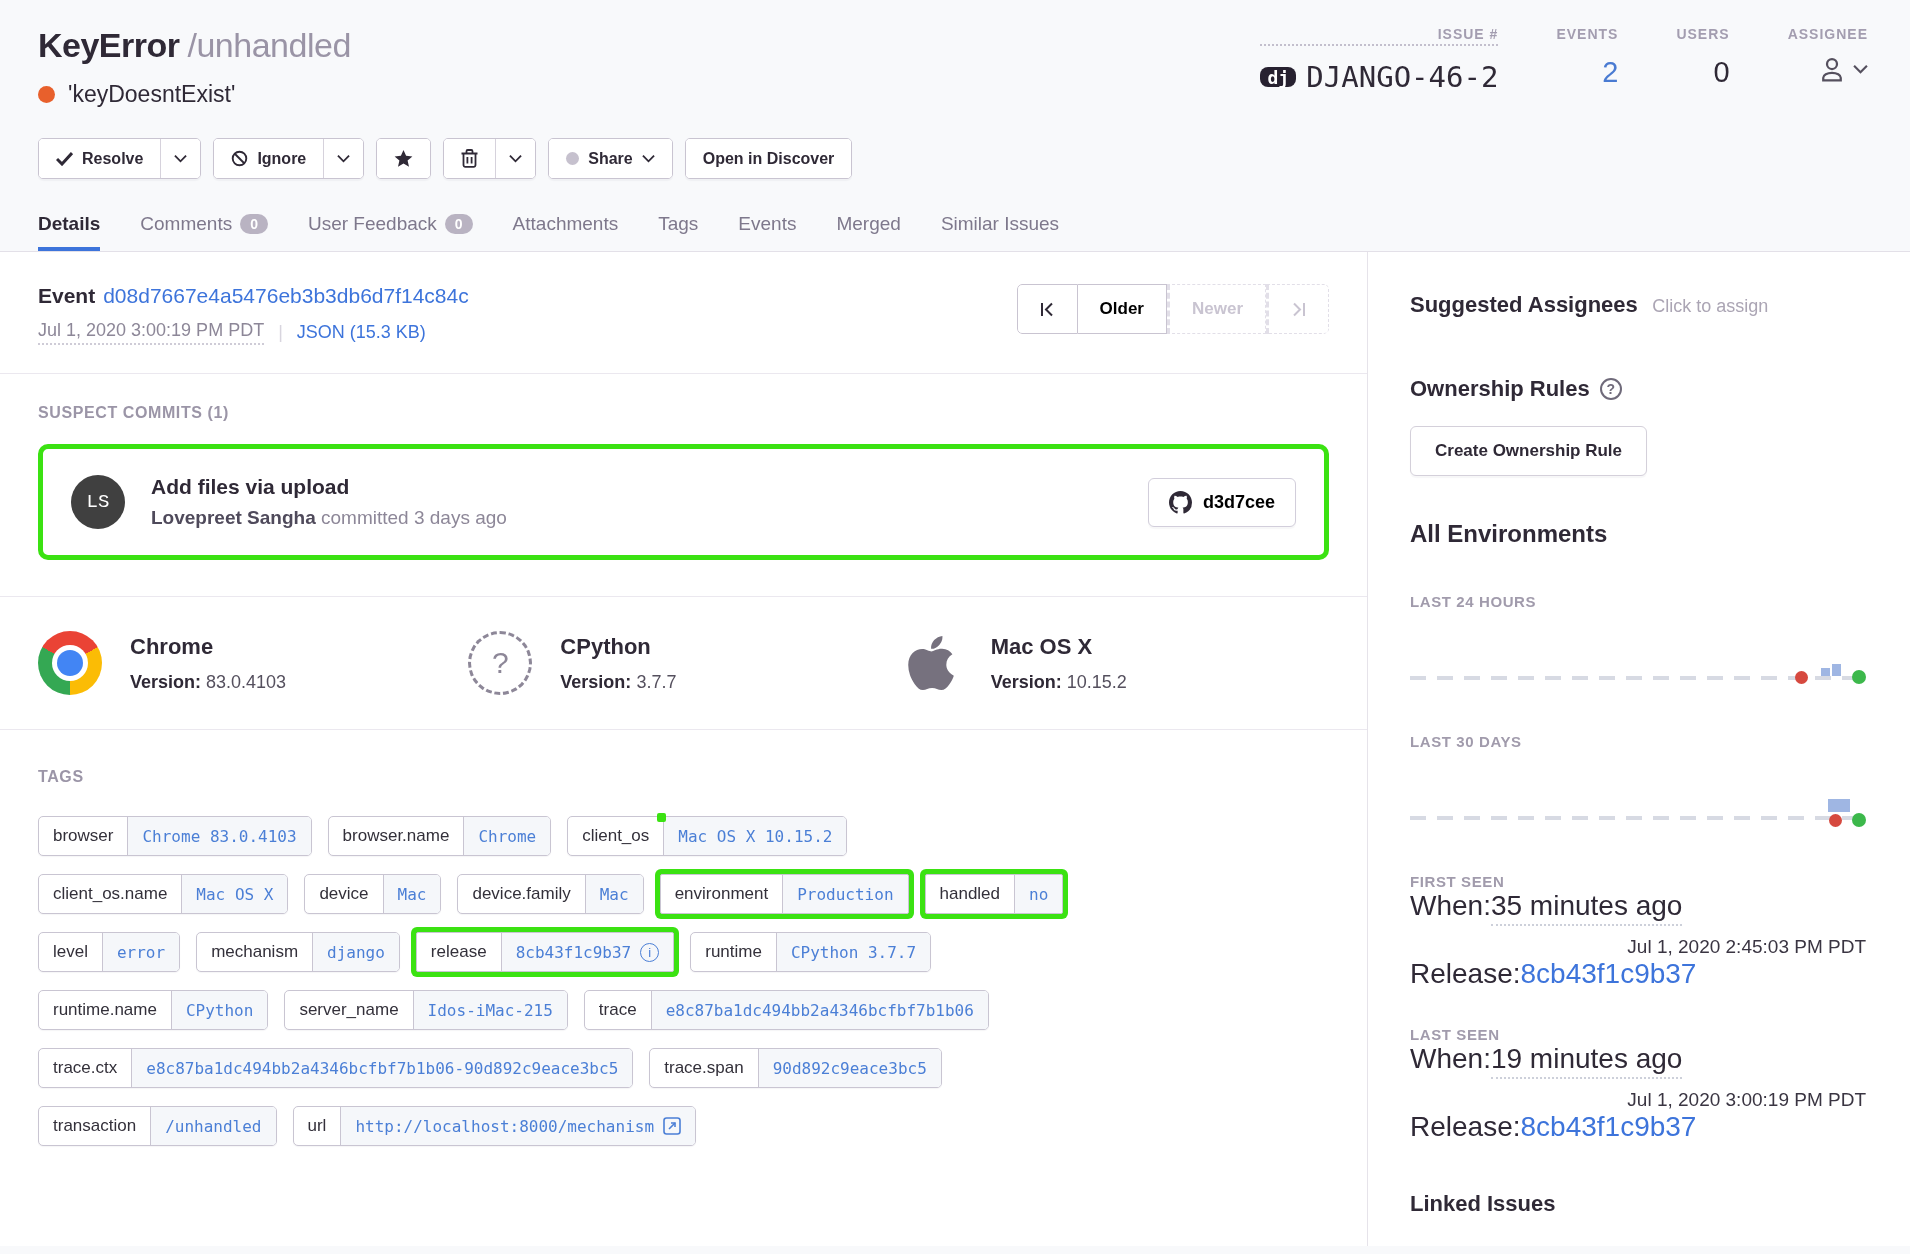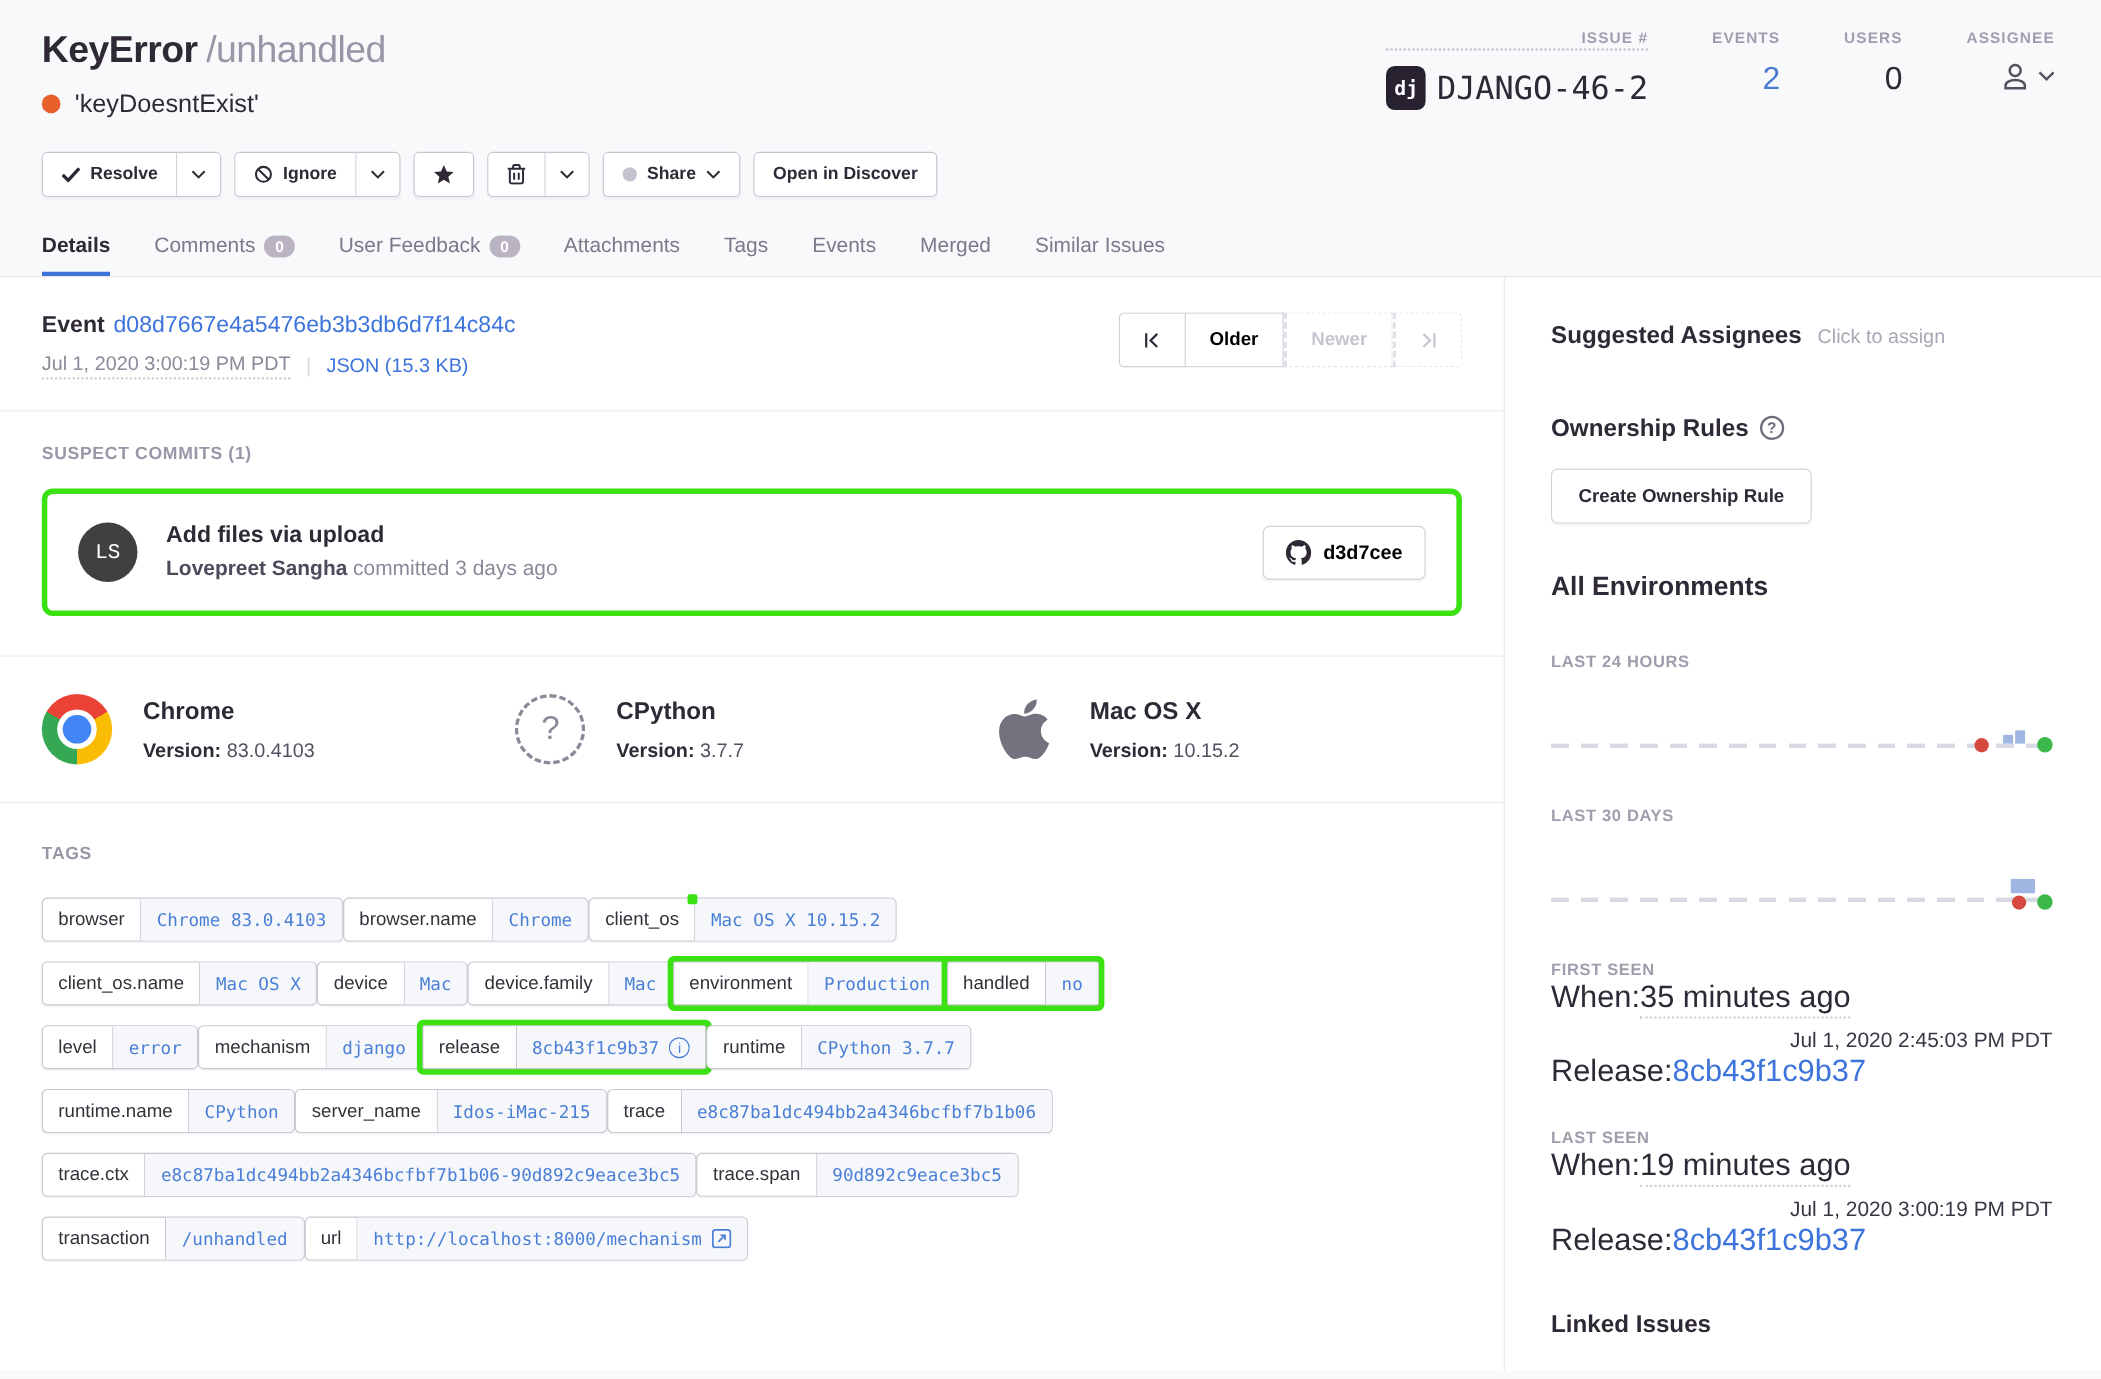--- a/index.html
+++ b/index.html
@@ -15,21 +15,21 @@
   .title-line .culprit { color:#9a94a6; font-weight:normal; margin-left:8px; }
   .msg-line { margin-top:16px; display:flex; align-items:center; font-size:23px; }
   .err-dot { width:17px; height:17px; border-radius:50%; background:#e8602c; margin-right:13px; flex:0 0 auto; }
   .stats { margin-left:auto; display:flex; gap:58px; padding-right:4px; }
   .stat { text-align:right; }
   .stat .lbl { font-size:14px; font-weight:bold; color:#a39db0; letter-spacing:1px; }
   .stat .lbl.dotted { border-bottom:2px dotted #c3bfcd; padding-bottom:2px; }
   .stat .val { margin-top:14px; font-size:29px; }
   .stat .val.blue { color:#4a7bd2; }
   .issue-id { display:flex; align-items:center; gap:10px; font-family:"DejaVu Sans Mono", monospace; font-size:25px; }
-  .dj-icon { width:36px; height:40px; background:#272130; color:#fff; border-radius:8px;
+  .dj-icon { width:36px; height:20px; background:#272130; color:#fff; border-radius:8px;
              display:flex; align-items:center; justify-content:center; font-size:18px; font-weight:bold; }
   .assignee-val { display:flex; align-items:center; justify-content:flex-end; gap:6px; margin-top:12px; }
   .assignee-val svg { display:block; }
   
   .actions { display:flex; gap:12px; margin-top:30px; }
   .btn-group { display:inline-flex; background:#fff; border:1px solid #c9c4d1; border-radius:5px;
                box-shadow:0 2px 1px rgba(60,50,80,0.04); overflow:hidden; align-items:stretch; }
   .btn { display:flex; align-items:center; gap:9px; padding:10px 17px; font-size:16px; font-weight:bold;
          color:#2f2936; cursor:pointer; background:#fff; border:none; }
   .btn + .btn { border-left:1px solid #d6d2dc; }
@@ -82,21 +82,21 @@
   .chrome-icon { width:64px; height:64px; border-radius:50%; position:relative; flex:0 0 auto;
     background:conic-gradient(#ea4335 0 60deg,#fbbc05 60deg 180deg,#34a853 180deg 300deg,#ea4335 300deg 360deg); }
   .chrome-icon::before { content:""; position:absolute; inset:14px; background:#fff; border-radius:50%; }
   .chrome-icon::after  { content:""; position:absolute; inset:19px; background:#4285f4; border-radius:50%; }
   .q-icon { width:64px; height:64px; border-radius:50%; border:3px dashed #8d8798; color:#8d8798;
             display:flex; align-items:center; justify-content:center; font-size:30px; flex:0 0 auto; }
   .apple-icon { width:64px; height:64px; display:flex; align-items:center; justify-content:center; flex:0 0 auto; }
   
   .tags { padding:38px 38px 30px; }
   .tag-rows { margin-top:30px; }
-  .tag-row { display:flex; margin-bottom:18px; flex-wrap:wrap; }
+  .tag-row { display:flex; gap:16px; margin-bottom:18px; flex-wrap:wrap; }
   .pill { display:inline-flex; position:relative; border:1px solid #c9c5d2; border-radius:5px; background:#fff;
           overflow:visible; box-shadow:0 1px 1px rgba(60,50,80,0.05); align-items:stretch; }
   .pill .k { padding:9px 14px; font-size:17px; color:#33303a; display:flex; align-items:center; }
   .pill .v { padding:9px 14px; border-left:1px solid #c9c5d2; background:#f5f7fa; color:#4b7fd6;
              font-family:"DejaVu Sans Mono", monospace; font-size:16px; border-radius:0 4px 4px 0;
              display:flex; align-items:center; gap:9px; }
   .pill.hl { box-shadow:0 0 0 5px #3be212; border-radius:2px; }
   .new-dot { position:absolute; top:-4px; left:32%; width:9px; height:9px; background:#3be212; border-radius:2px; }
   .info-i { width:19px; height:19px; border:1.5px solid #4b7fd6; border-radius:50%; font-size:13px;
             display:inline-flex; align-items:center; justify-content:center; font-family:"Liberation Sans",sans-serif; }

